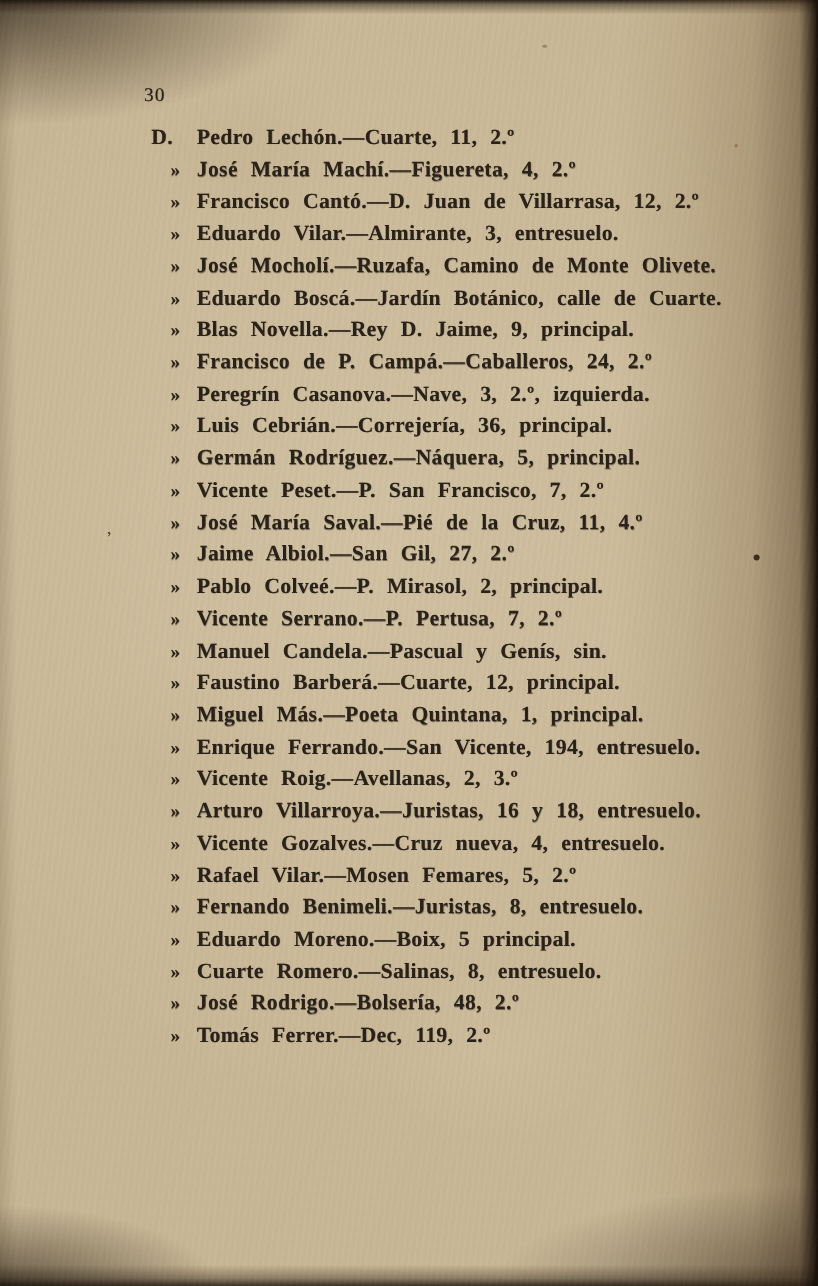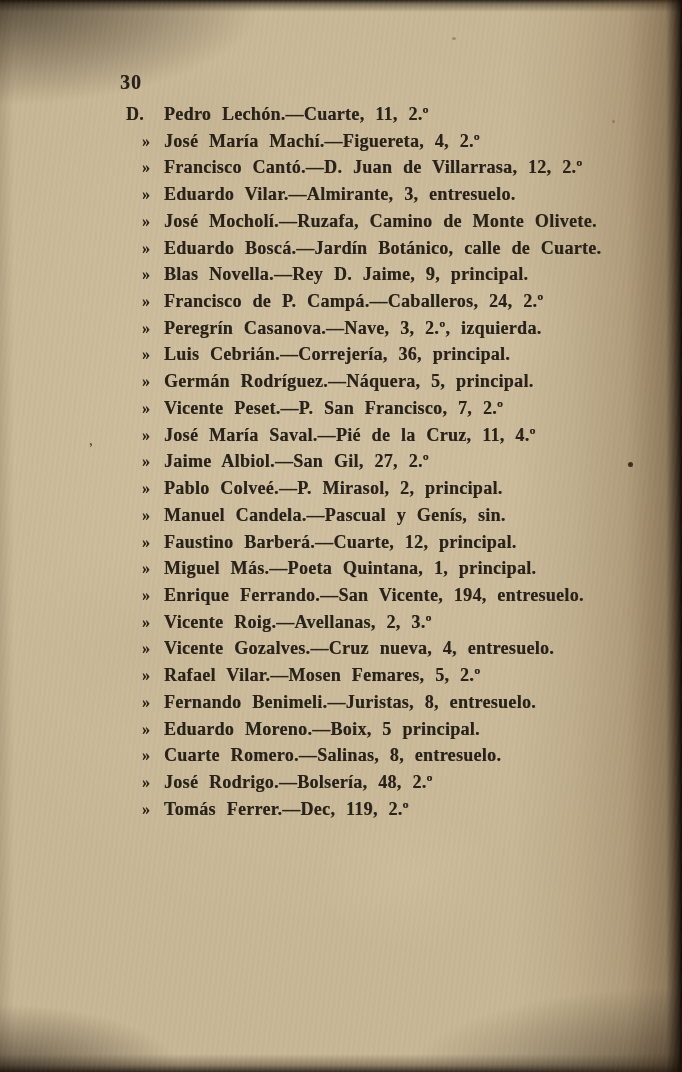--- a/index.html
+++ b/index.html
@@ -24,21 +24,21 @@
     position:absolute;inset:0;pointer-events:none;
     background:
       radial-gradient(18% 9% at 30% 12%, rgba(172,140,100,0.10), rgba(0,0,0,0) 70%),
       radial-gradient(22% 10% at 70% 30%, rgba(255,245,225,0.08), rgba(0,0,0,0) 70%),
       radial-gradient(25% 12% at 20% 60%, rgba(168,138,100,0.08), rgba(0,0,0,0) 70%),
       radial-gradient(20% 10% at 60% 82%, rgba(255,245,225,0.07), rgba(0,0,0,0) 70%),
       repeating-linear-gradient(97deg, rgba(255,255,255,0.015) 0 2px, rgba(60,45,30,0.015) 2px 5px);
   }
   .page-number{
     position:absolute;left:120px;top:71px;
-    font-size:20px;font-weight:700;letter-spacing:1px;color:#29221b;
+    font-size:16px;font-weight:400;letter-spacing:1px;color:#29221b;
     text-shadow:0.3px 0.3px 0.6px rgba(40,30,18,0.55);
   }
   .list{
     position:absolute;left:103px;top:101px;width:560px;
     color:#29221b;font-size:18px;font-weight:700;
     letter-spacing:0.3px;word-spacing:6px;
     text-shadow:0.3px 0.3px 0.6px rgba(40,30,18,0.55);
   }
   .row{height:26.72px;line-height:26.72px;white-space:nowrap;margin-left:23px;}
   .mk{display:inline-block;width:38px;box-sizing:border-box;}
@@ -69,25 +69,27 @@
       <div class="row"><span class="mk guillemet">»</span><span>Eduardo Boscá.—Jardín Botánico, calle de Cuarte.</span></div>
       <div class="row"><span class="mk guillemet">»</span><span>Blas Novella.—Rey D. Jaime, 9, principal.</span></div>
       <div class="row"><span class="mk guillemet">»</span><span>Francisco de P. Campá.—Caballeros, 24, 2.º</span></div>
       <div class="row"><span class="mk guillemet">»</span><span>Peregrín Casanova.—Nave, 3, 2.º, izquierda.</span></div>
       <div class="row"><span class="mk guillemet">»</span><span>Luis Cebrián.—Correjería, 36, principal.</span></div>
       <div class="row"><span class="mk guillemet">»</span><span>Germán Rodríguez.—Náquera, 5, principal.</span></div>
       <div class="row"><span class="mk guillemet">»</span><span>Vicente Peset.—P. San Francisco, 7, 2.º</span></div>
       <div class="row"><span class="mk guillemet">»</span><span>José María Saval.—Pié de la Cruz, 11, 4.º</span></div>
       <div class="row"><span class="mk guillemet">»</span><span>Jaime Albiol.—San Gil, 27, 2.º</span></div>
       <div class="row"><span class="mk guillemet">»</span><span>Pablo Colveé.—P. Mirasol, 2, principal.</span></div>
+      <div class="row"><span class="mk guillemet">»</span><span>Vicente Serrano.—P. Pertusa, 7, 2.º</span></div>
       <div class="row"><span class="mk guillemet">»</span><span>Manuel Candela.—Pascual y Genís, sin.</span></div>
       <div class="row"><span class="mk guillemet">»</span><span>Faustino Barberá.—Cuarte, 12, principal.</span></div>
       <div class="row"><span class="mk guillemet">»</span><span>Miguel Más.—Poeta Quintana, 1, principal.</span></div>
       <div class="row"><span class="mk guillemet">»</span><span>Enrique Ferrando.—San Vicente, 194, entresuelo.</span></div>
       <div class="row"><span class="mk guillemet">»</span><span>Vicente Roig.—Avellanas, 2, 3.º</span></div>
+      <div class="row"><span class="mk guillemet">»</span><span>Arturo Villarroya.—Juristas, 16 y 18, entresuelo.</span></div>
       <div class="row"><span class="mk guillemet">»</span><span>Vicente Gozalves.—Cruz nueva, 4, entresuelo.</span></div>
       <div class="row"><span class="mk guillemet">»</span><span>Rafael Vilar.—Mosen Femares, 5, 2.º</span></div>
       <div class="row"><span class="mk guillemet">»</span><span>Fernando Benimeli.—Juristas, 8, entresuelo.</span></div>
       <div class="row"><span class="mk guillemet">»</span><span>Eduardo Moreno.—Boix, 5 principal.</span></div>
       <div class="row"><span class="mk guillemet">»</span><span>Cuarte Romero.—Salinas, 8, entresuelo.</span></div>
       <div class="row"><span class="mk guillemet">»</span><span>José Rodrigo.—Bolsería, 48, 2.º</span></div>
       <div class="row"><span class="mk guillemet">»</span><span>Tomás Ferrer.—Dec, 119, 2.º</span></div>
     </div>
 
   <span class="comma-artifact">,</span>

